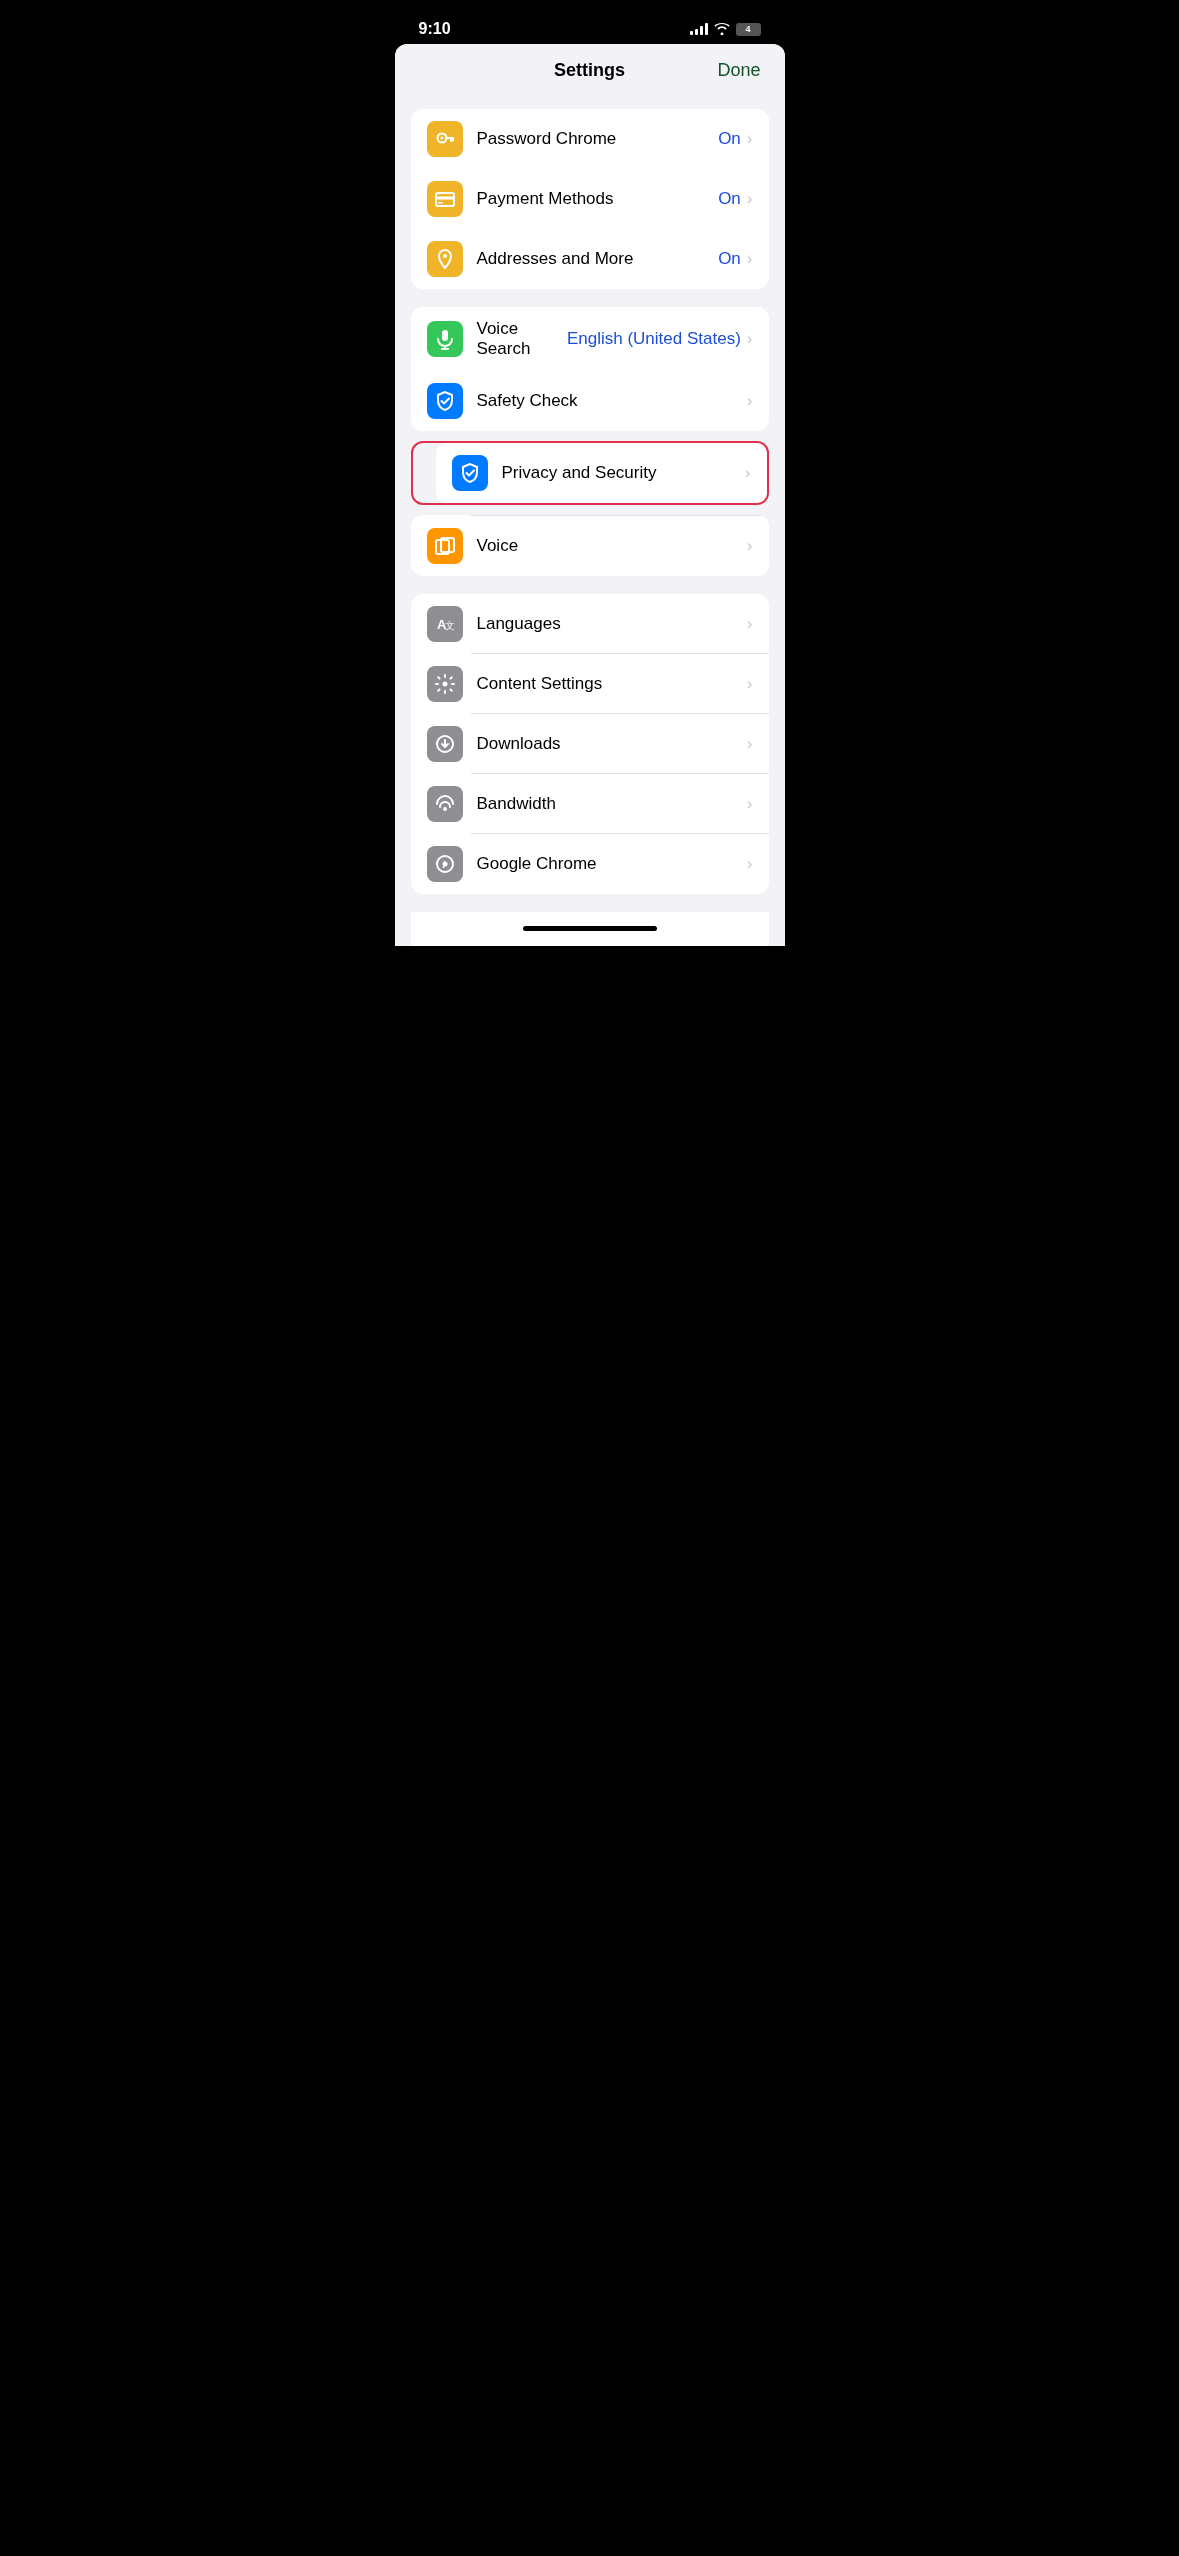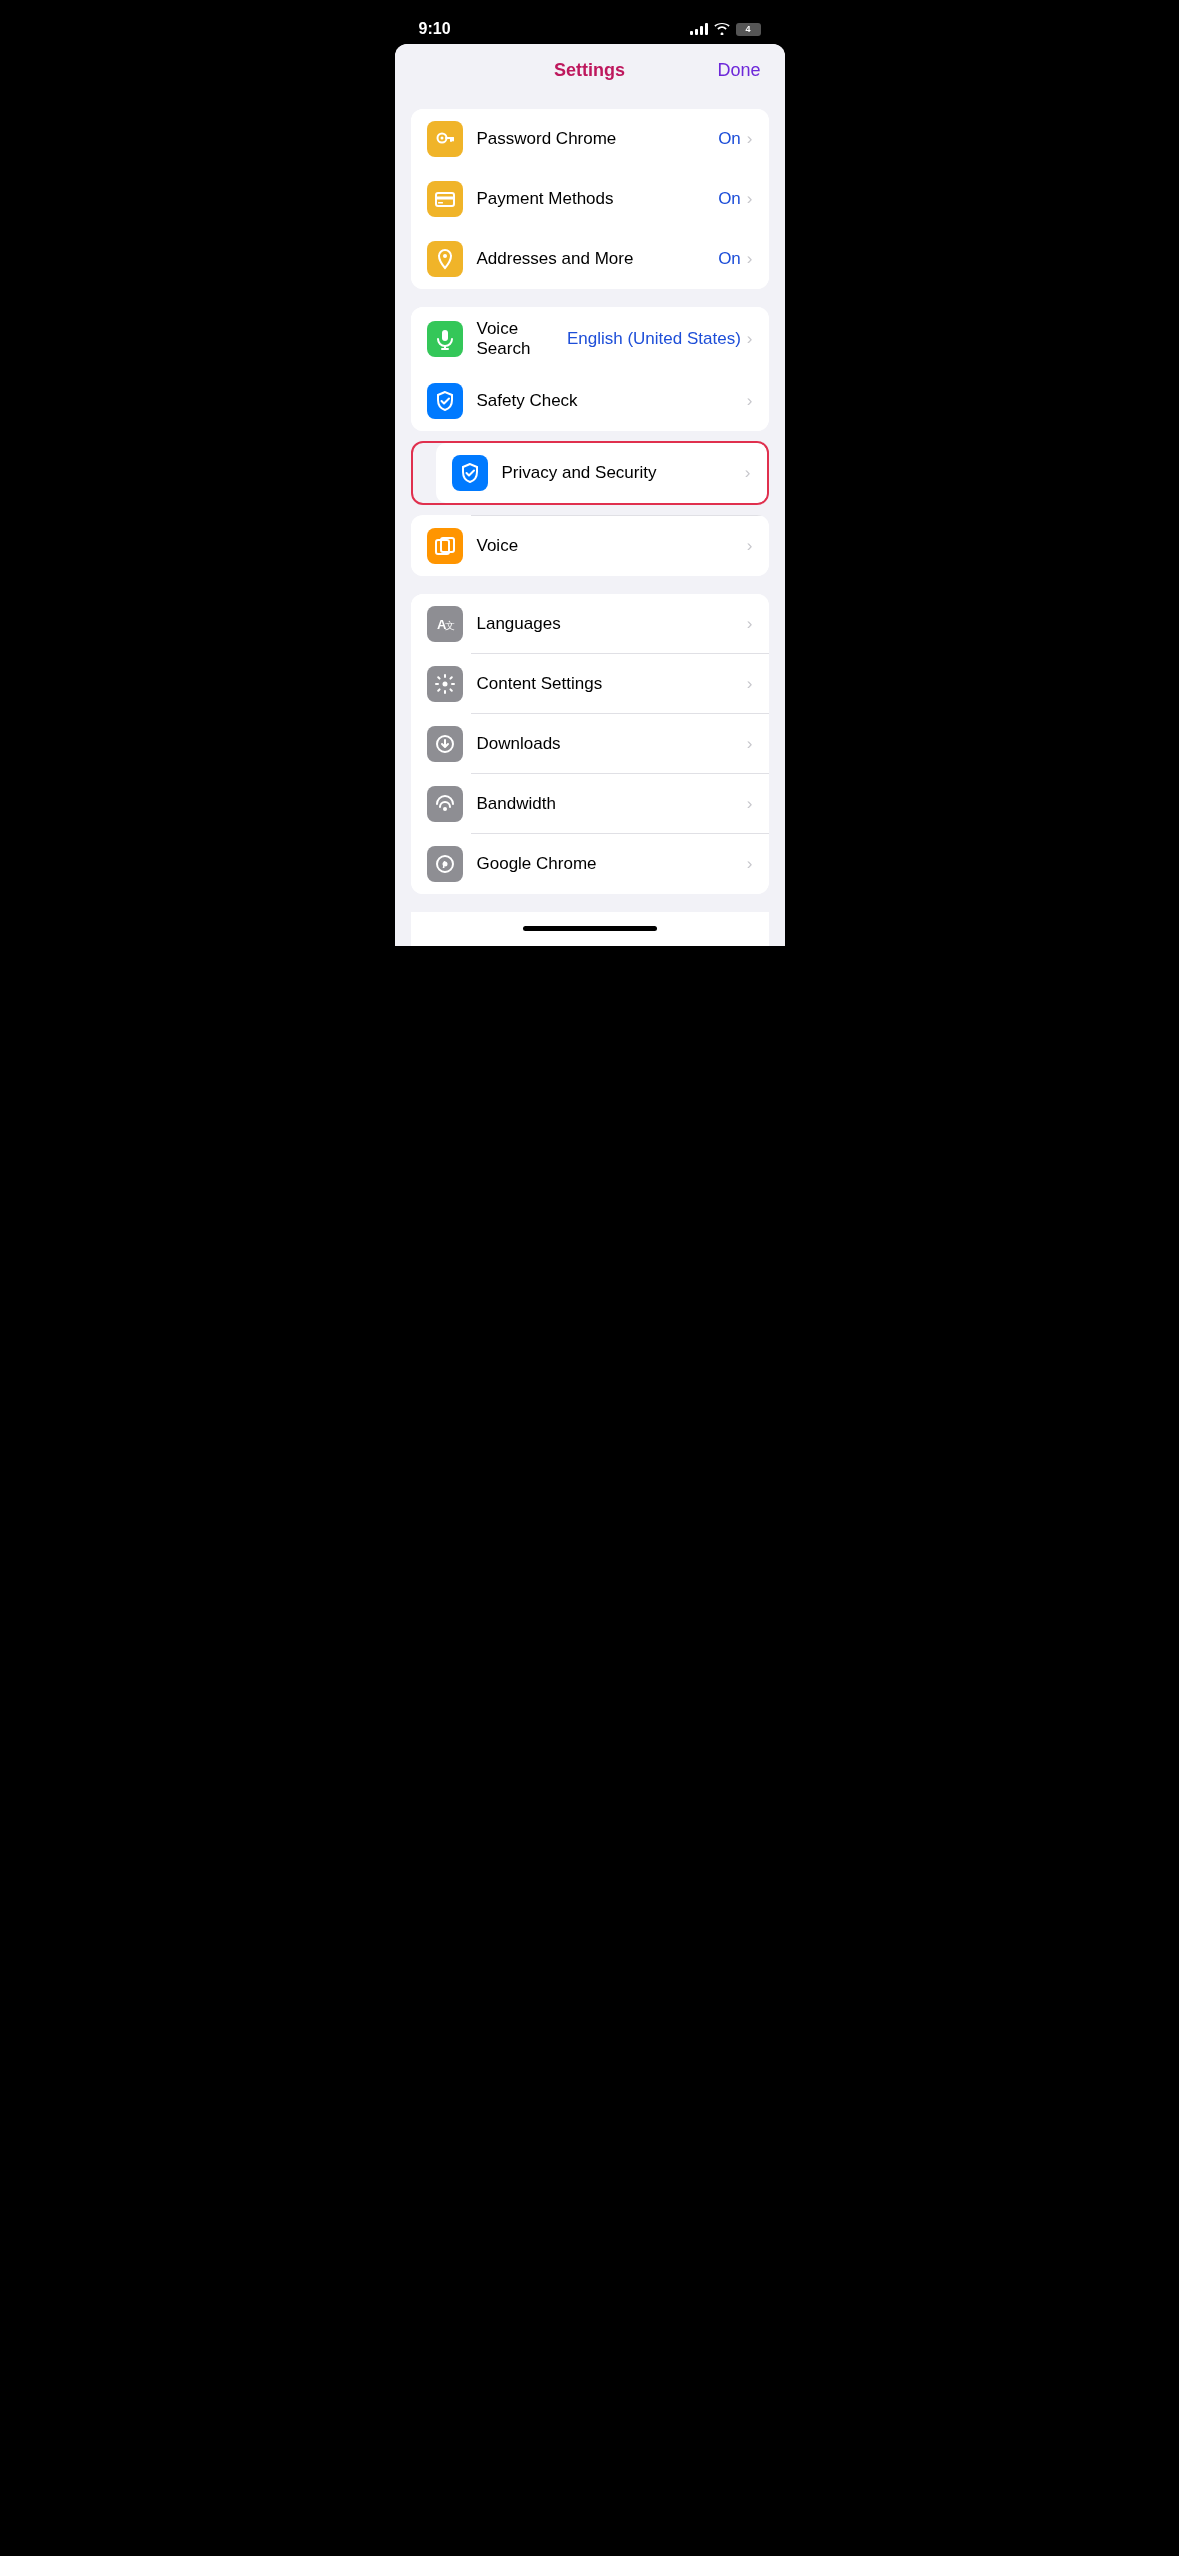--- a/index.html
+++ b/index.html
@@ -87,27 +87,27 @@
       justify-content: center;
       align-items: center;
       padding: 16px 24px 10px;
       position: relative;
       border-radius: 12px 12px 0 0;
     }
 
     .nav-title {
       font-size: 18px;
       font-weight: 600;
-      color: #be185d;
+      color: #000000;
     }
 
     .nav-done {
       position: absolute;
       right: 24px;
-      color: #6d28d9;
+      color: #14532d;
       font-size: 18px;
       font-weight: 400;
       cursor: pointer;
     }
 
     
     .section-gap {
       height: 18px;
     }
     .section-gap-sm {

